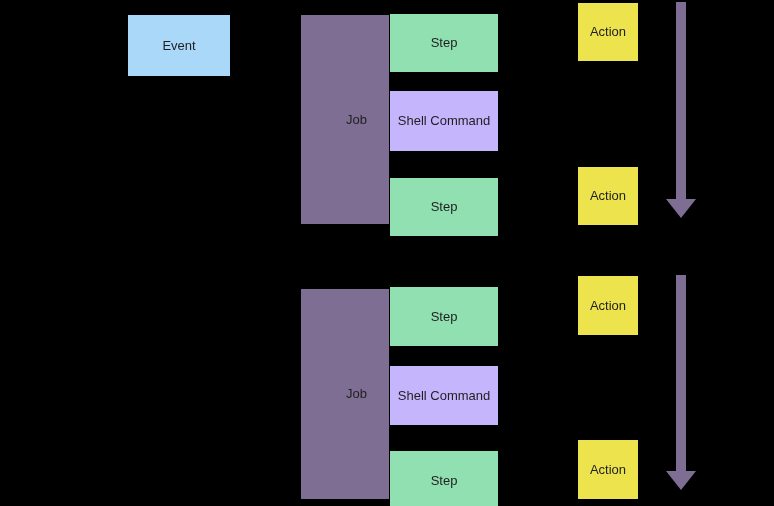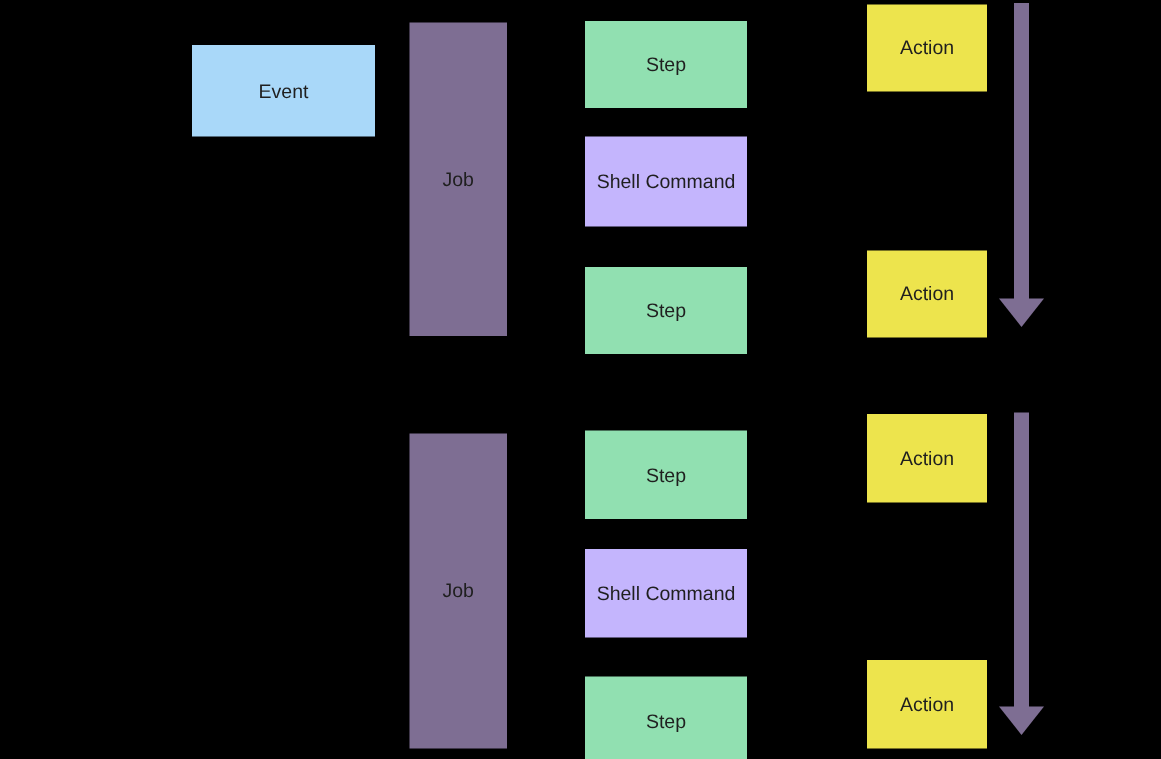--- a/index.html
+++ b/index.html
@@ -18,28 +18,28 @@
   .box {
     position: absolute;
     display: flex;
     align-items: center;
     justify-content: center;
     font-size: 13px;
     color: #1F1F1F;
     text-align: center;
     line-height: 1.2;
   }
-  .event { left: 128px; top: 15px; width: 122px; height: 61px; background: #A9D8F9; margin-top: 15px; }
-  .job   { left: 273px; width: 65px; background: #7E6E93; }
+  .event { left: 128px; top: 15px; width: 102px; height: 61px; background: #A9D8F9; }
+  .job   { left: 301px; width: 65px; background: #7E6E93; padding-left: 23px; }
   .job.g1 { top: 15px;  height: 209px; }
   .job.g2 { top: 289px; height: 210px; }
   .stepcol { left: 390px; width: 108px; margin-top: 11px; }
   .step  { background: #91E0B1; }
   .shell { background: #c4b5fd; }
-  .action { left: 578px; width: 80px; background: #EDE44D; }
+  .action { left: 578px; width: 60px; background: #EDE44D; }
   .g1r1 { top: 3px;   height: 58px; }
   .g1r2 { top: 80px;  height: 60px; }
   .g1r3 { top: 167px; height: 58px; }
   .g2r1 { top: 276px; height: 59px; }
   .g2r2 { top: 355px; height: 59px; }
   .g2r3 { top: 440px; height: 59px; }
   .arrow-shaft {
     position: absolute;
     left: 676px;
     width: 10px;

